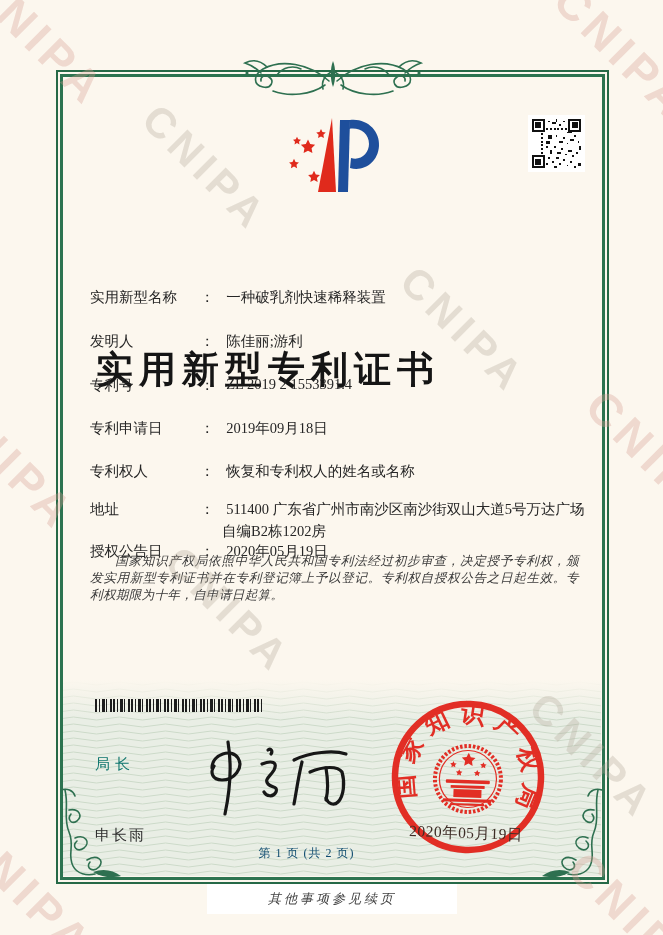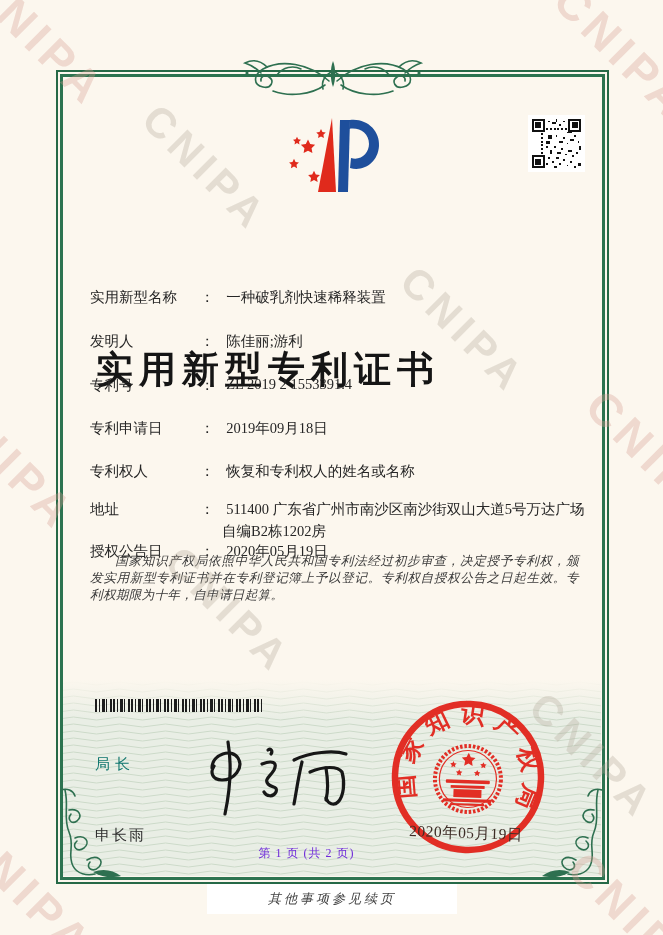--- a/index.html
+++ b/index.html
@@ -52,21 +52,21 @@
       #1c1c1c 11px 12px,rgba(0,0,0,0) 12px 15px,#1c1c1c 15px 17px,rgba(0,0,0,0) 17px 18px);}
   .dirtitle{position:absolute;left:95px;top:755px;z-index:4;
     font-family:"Liberation Sans","DejaVu Sans",sans-serif;font-size:15px;
     letter-spacing:5px;color:#0f766e;}
   .dirname{position:absolute;left:95px;top:781px;z-index:4;
     font-family:"Liberation Sans","DejaVu Sans",sans-serif;font-size:15px;
     letter-spacing:2px;color:#2e2e2e;margin-top:45px;}
   .sig{position:absolute;left:198px;top:738px;z-index:4;}
   .seal{position:absolute;left:386px;top:695px;z-index:5;opacity:.94;}
   .pageno{position:absolute;left:0;top:845px;width:613px;z-index:4;text-align:center;
-          font-size:12px;letter-spacing:1px;color:#6d28d9;}
+          font-size:12px;letter-spacing:1px;color:#0c4a6e;}
   .contnote{position:absolute;left:207px;top:884px;width:250px;height:30px;z-index:4;
     background:#ffffff;display:flex;align-items:center;justify-content:center;
     font-size:13px;font-style:italic;letter-spacing:3px;color:#444;}
 
   
   .wm{position:absolute;z-index:10;pointer-events:none;
       font-family:"Liberation Sans","DejaVu Sans",sans-serif;font-weight:700;
       transform:translate(-50%,-50%) rotate(45deg);letter-spacing:6px;white-space:nowrap;}
   .wm-pink{font-size:46px;color:rgba(214,158,146,0.34);}
   .wm-gray{font-size:42px;color:rgba(176,167,152,0.32);}

